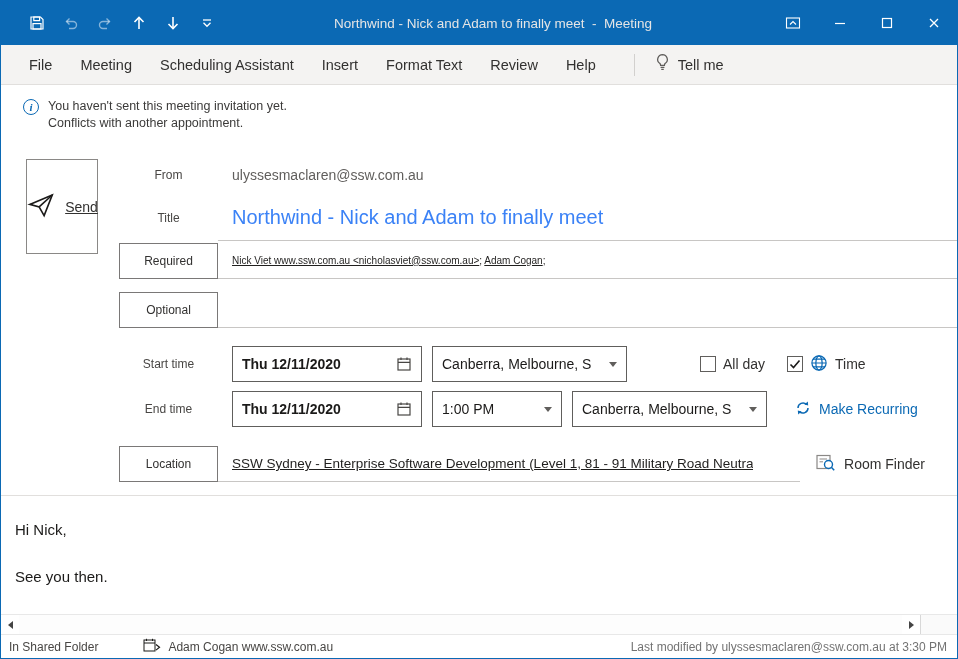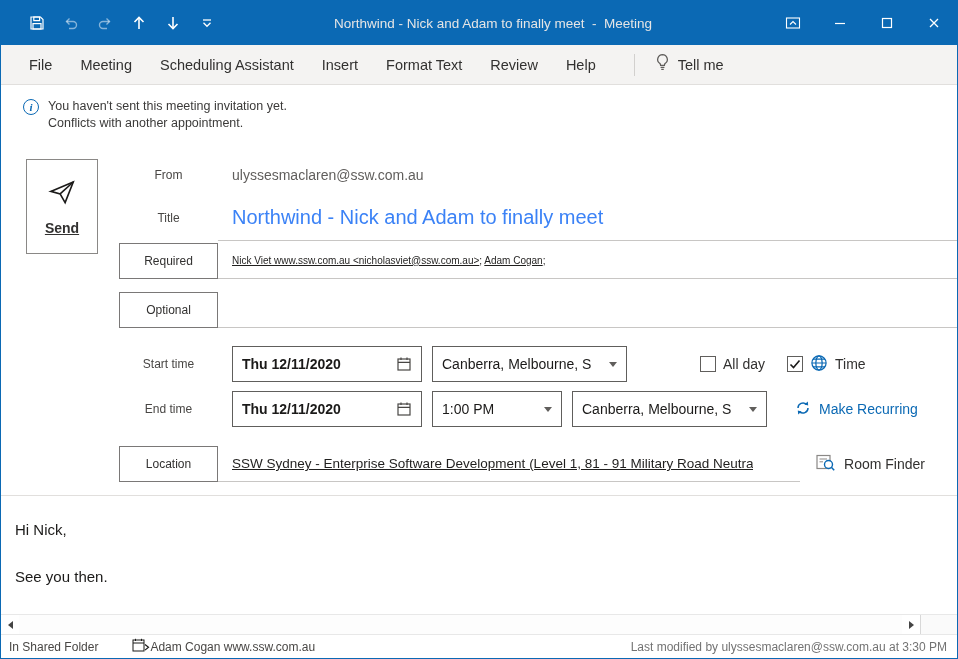--- a/index.html
+++ b/index.html
@@ -24,21 +24,21 @@
 
   
   .content { flex: 1 1 auto; background: #fff; overflow: hidden; display: flex; flex-direction: column; min-height: 0; }
 
   .infobar { display: flex; gap: 9px; padding: 13px 0 0 22px; }
   .info-icon { width: 16px; height: 16px; border: 1.4px solid #0b69b4; border-radius: 50%; color: #0b69b4; font: italic bold 11px "Liberation Serif", serif; display: flex; align-items: center; justify-content: center; flex: 0 0 auto; margin-top: 1px; }
   .info-lines { font-size: 12.5px; color: #3b3a39; line-height: 17px; }
 
   
   .form { display: flex; padding-left: 25px; margin-top: 24px; }
-  .send-btn { width: 72px; height: 95px; border: 1px solid #8a8886; background: #fff; display: flex; flex-direction: column; align-items: center; justify-content: center; gap: 9px; margin-top: 3px; flex: 0 0 auto; font-weight: bold; }
+  .send-btn { width: 72px; height: 95px; border: 1px solid #8a8886; background: #fff; display: flex; flex-direction: row; align-items: center; justify-content: center; gap: 9px; margin-top: 3px; flex: 0 0 auto; }
   .send-label { font-size: 14px; color: #323130; text-decoration: underline; }
   .fields { flex: 1 1 auto; margin-left: 21px; min-width: 0; }
 
   .frow { display: flex; align-items: center; overflow: hidden; white-space: nowrap; }
   .label-cell { width: 99px; flex: 0 0 99px; display: flex; align-items: center; justify-content: center; font-size: 12px; color: #484644; }
   .label-btn { border: 1px solid #7a7877; background: #fff; height: 36px; color: #323130; }
   .value-cell { flex: 1 1 auto; min-width: 0; padding-left: 14px; display: flex; align-items: center; }
   .underlined-cell { border-bottom: 1px solid #c8c6c4; align-self: stretch; }
 
   .row-from { height: 38px; }
@@ -80,21 +80,21 @@
   .hscroll { height: 21px; flex: 0 0 auto; display: flex; align-items: stretch; border-top: 1px solid #e8e8e8; border-bottom: 1px solid #e8e8e8; background: #fff; }
   .scroll-btn { width: 18px; display: flex; align-items: center; justify-content: center; }
   .tri-left { width: 0; height: 0; border-top: 4px solid transparent; border-bottom: 4px solid transparent; border-right: 5px solid #444; }
   .tri-right { width: 0; height: 0; border-top: 4px solid transparent; border-bottom: 4px solid transparent; border-left: 5px solid #444; }
   .scroll-track { flex: 1 1 auto; background: #fdfdfd; }
   .scroll-corner { width: 37px; border-left: 1px solid #d8d8d8; background: #fafafa; }
 
   
   .statusbar { height: 23px; flex: 0 0 auto; display: flex; align-items: center; font-size: 12px; color: #484644; background: #fff; padding: 0 10px 0 8px; }
   .status-folder { white-space: nowrap; }
-  .status-contact { display: flex; align-items: center; margin-left: 28px; white-space: nowrap; padding-left: 6px; }
+  .status-contact { display: flex; align-items: center; gap: 7px; margin-left: 39px; white-space: nowrap; padding-left: 6px; }
   .status-right { margin-left: auto; color: #737373; white-space: nowrap; }
 </style>
 </head>
 <body>
 
 <div class="window">
 
   <div class="titlebar">
     <div class="qat">
       <span class="qbtn">

